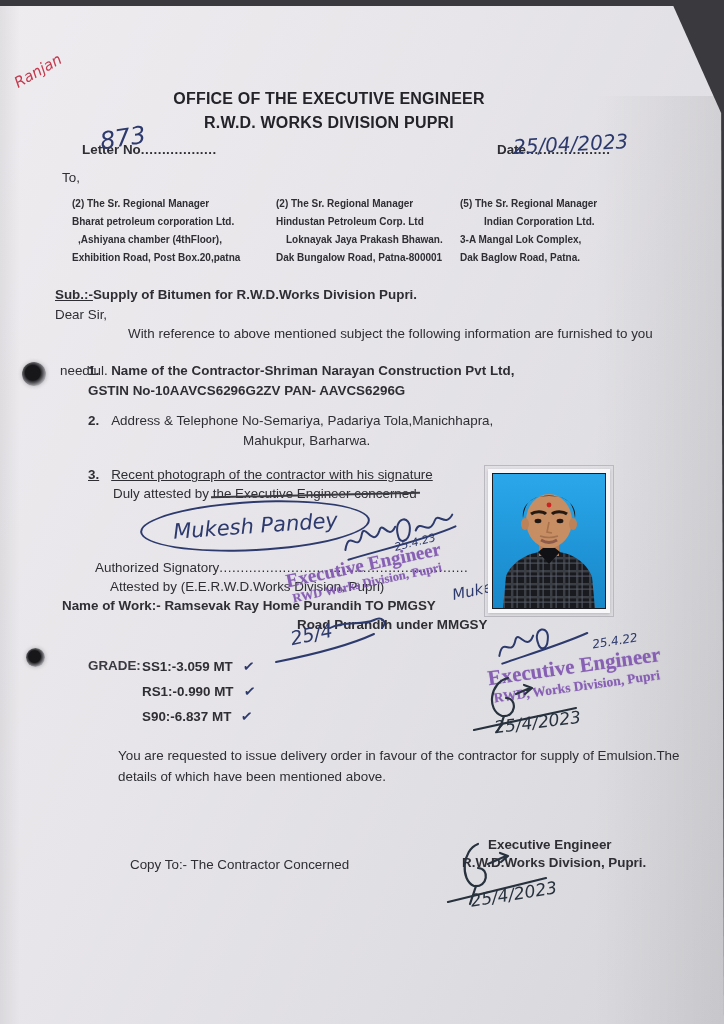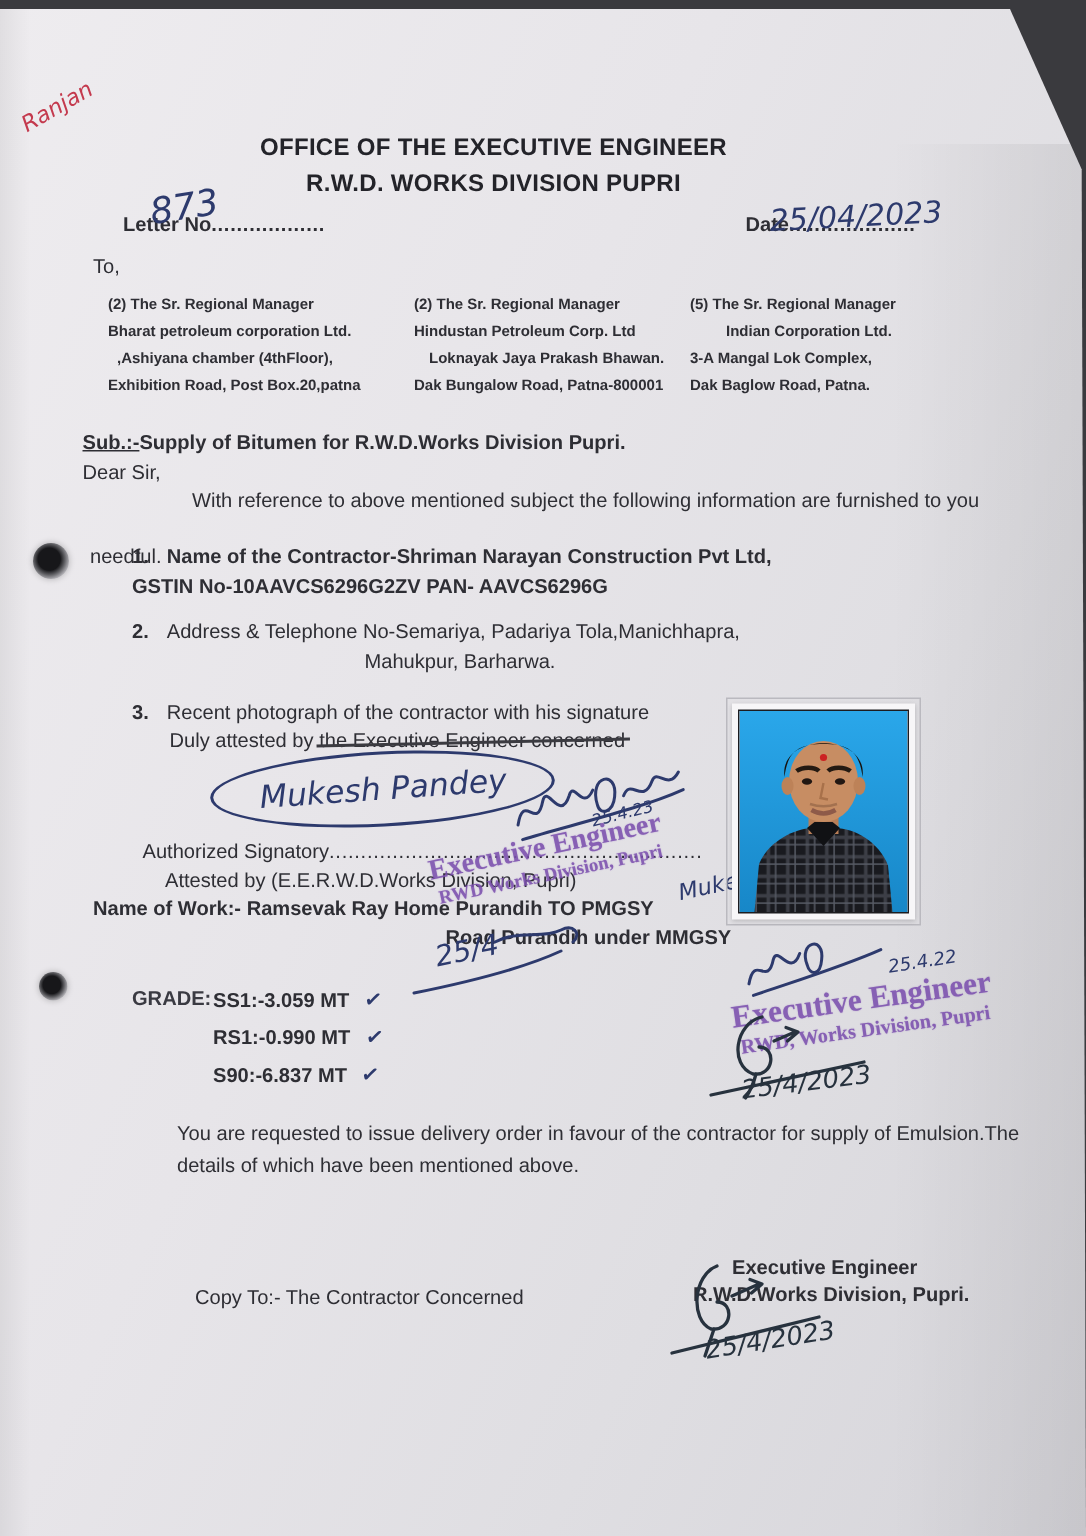--- a/index.html
+++ b/index.html
@@ -96,21 +96,21 @@
     <div class="abs body-txt b" style="left:88px;top:357px;">
       <span style="margin-right:12px;">1.</span><span>Name of the Contractor-Shriman Narayan Construction Pvt Ltd,</span>
     </div>
     <div class="abs body-txt b" style="left:88px;top:377px;">GSTIN No-10AAVCS6296G2ZV PAN- AAVCS6296G</div>
 
     <div class="abs body-txt b" style="left:88px;top:407px;">
       <span style="margin-right:12px;">2.</span><span style="font-weight:normal;">Address &amp; Telephone No-Semariya, Padariya Tola,Manichhapra,</span>
     </div>
     <div class="abs body-txt" style="left:243px;top:427px;">Mahukpur, Barharwa.</div>
 
-    <div class="abs body-txt" style="left:88px;top:461px;">
+    <div class="abs body-txt" style="left:88px;top:461px;text-decoration:underline;">
       <span class="b" style="margin-right:12px;">3.</span><span>Recent photograph of the contractor with his signature</span>
     </div>
     <div class="abs body-txt" style="left:113px;top:480px;">
       <span>Duly attested by </span><span class="struck">the Executive Engineer concerned</span>
     </div>
 
     <div class="abs ellipse" style="left:140px;top:495px;width:226px;height:46px;transform:rotate(-3deg);">
       <span class="hw" style="font-size:21px;transform:rotate(-1deg);">Mukesh Pandey</span>
     </div>
 

